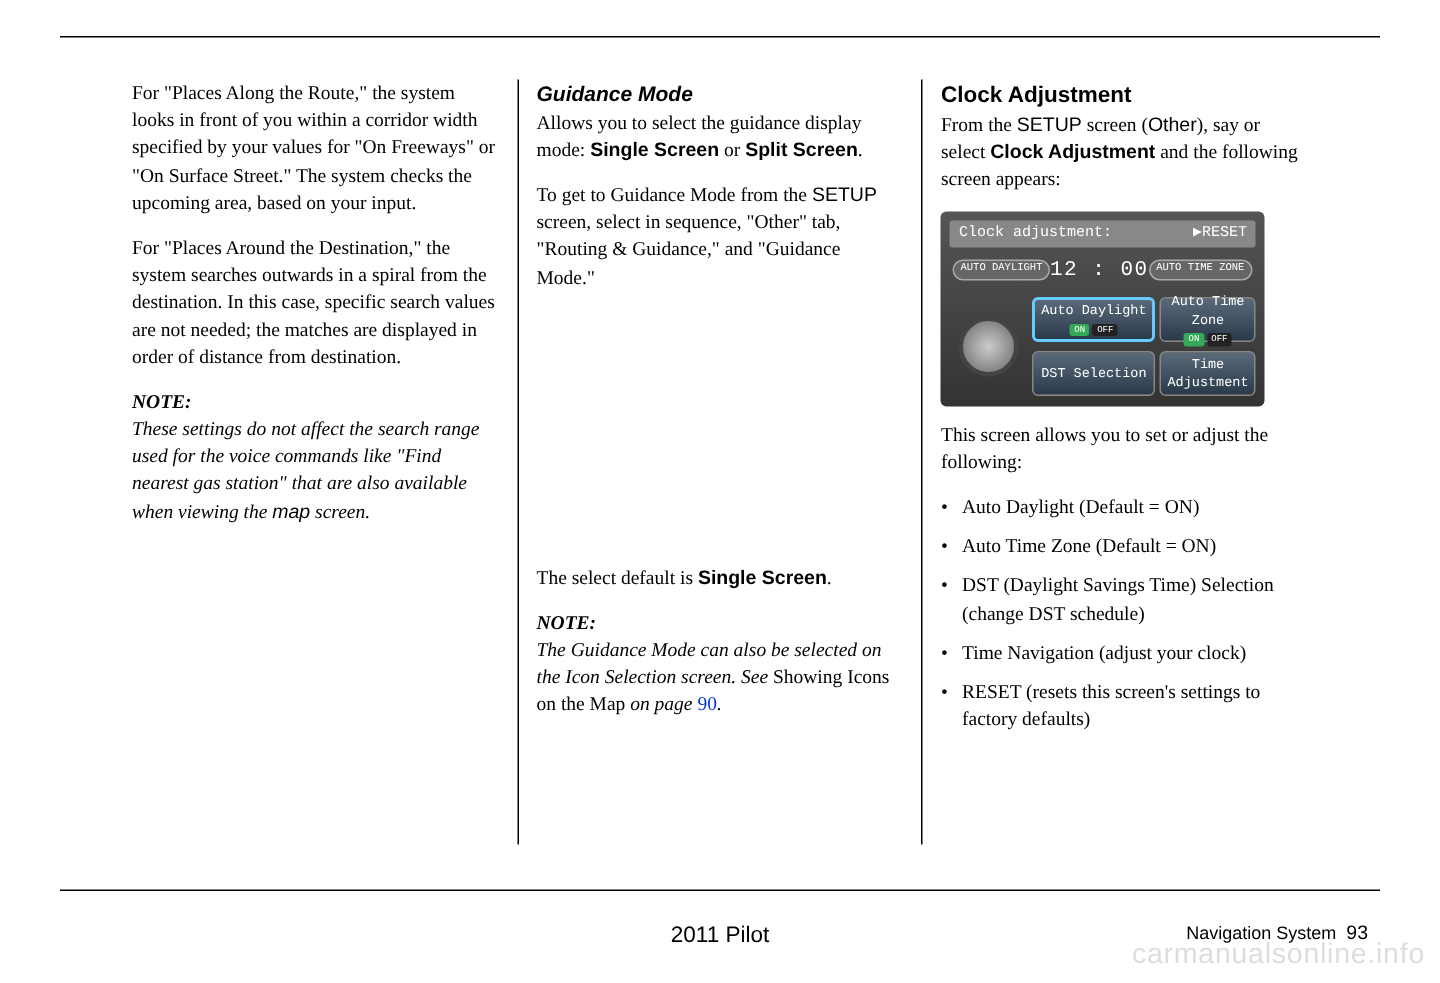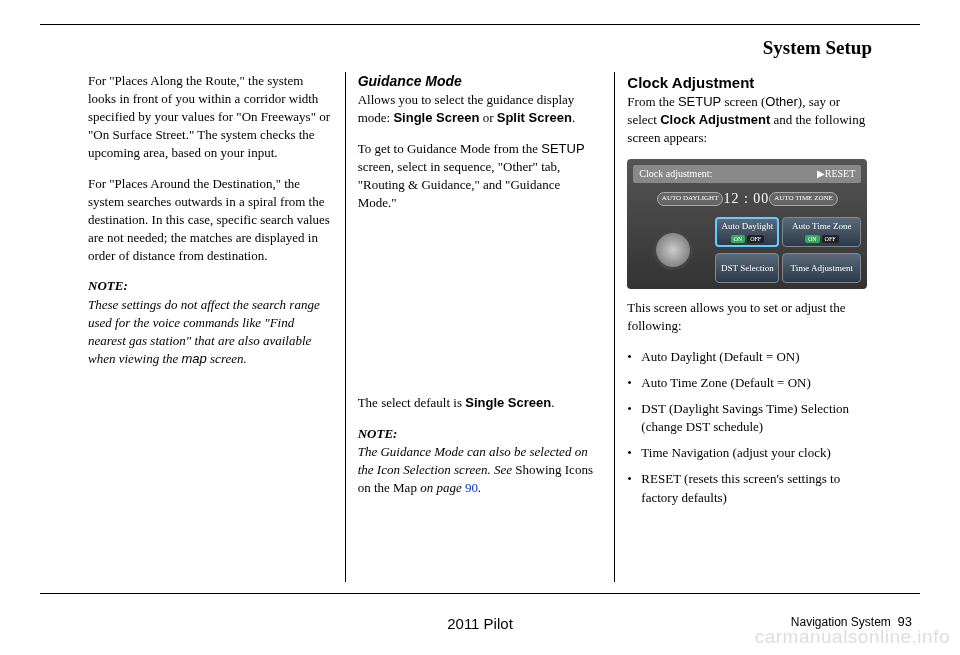--- a/index.html
+++ b/index.html
@@ -93,42 +93,42 @@
       padding-left: 14px;
       margin-bottom: 8px;
     }
     ul li::before {
       content: "•";
       position: absolute;
       left: 0;
       top: 0;
     }
     .clock-image {
-      width: 240px;
+      width: 216px;
       height: 130px;
       background: linear-gradient(#555, #333);
       border-radius: 4px;
       margin: 8px 0 10px 0;
       padding: 6px;
       color: #fff;
-      font-family: Liberation Serif, serif;
+      font-family: Liberation Mono, monospace;
       font-size: 9px;
       position: relative;
     }
     .clock-header {
       background: #888;
       padding: 2px 6px;
       border-radius: 2px;
       display: flex;
       justify-content: space-between;
       font-size: 10px;
     }
     .clock-time-row {
       display: flex;
-      justify-content: center;
+      justify-content: flex-start;
       align-items: center;
       margin: 6px 2px;
       font-size: 10px;
     }
     .clock-time-row .time {
       font-size: 14px;
       letter-spacing: 1px;
     }
     .pill {
       background: #666;
@@ -217,21 +217,20 @@
       font-size: 19px;
       color: #ddd;
       letter-spacing: 0.5px;
       text-align: right;
     }
   </style>
 </head>
 <body>
 
 <div class="page">
-  <div class="page-title">System Setup</div>
 
   <div class="columns">
 
     <div class="col">
       <p class="para">For "Places Along the Route," the system looks in front of you within a corridor width specified by your values for "On Freeways" or "On Surface Street." The system checks the upcoming area, based on your input.</p>
       <p class="para">For "Places Around the Destination," the system searches outwards in a spiral from the destination. In this case, specific search values are not needed; the matches are displayed in order of distance from destination.</p>
       <p class="para">
         <span class="note-label">NOTE:</span><br>
         <span class="note-text">
           <span>These settings do not affect the search range used for the voice commands like "Find nearest gas station" that are also available when viewing the </span><span class="sans">map</span><span> screen.</span>

